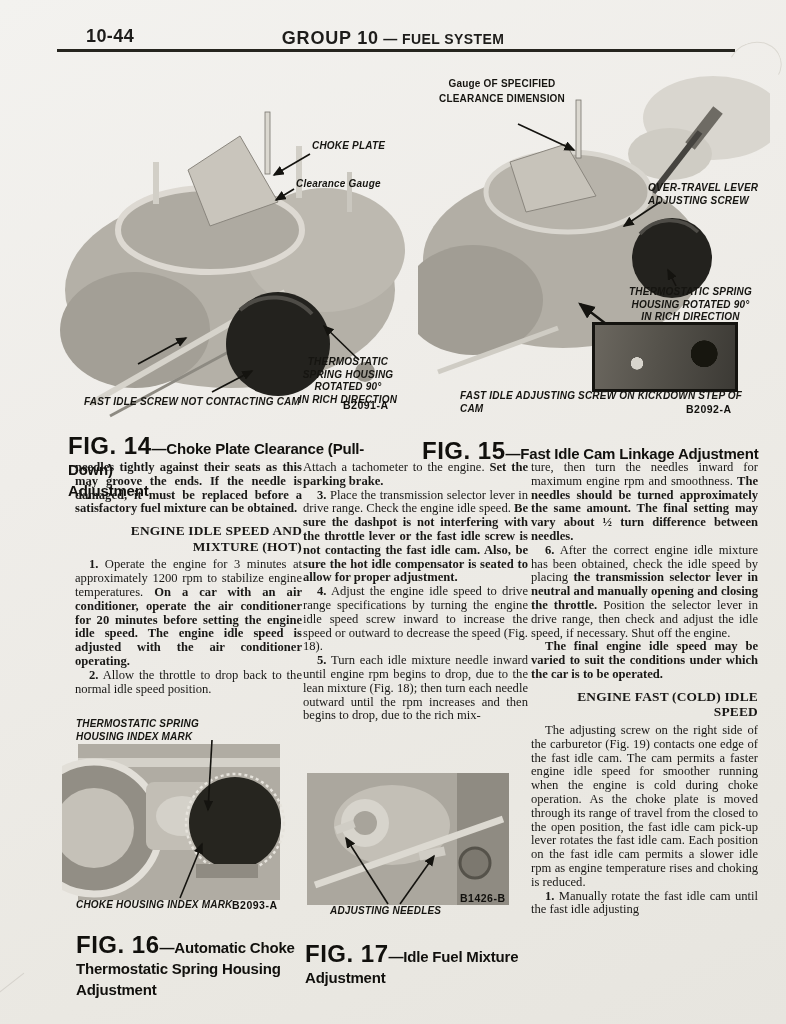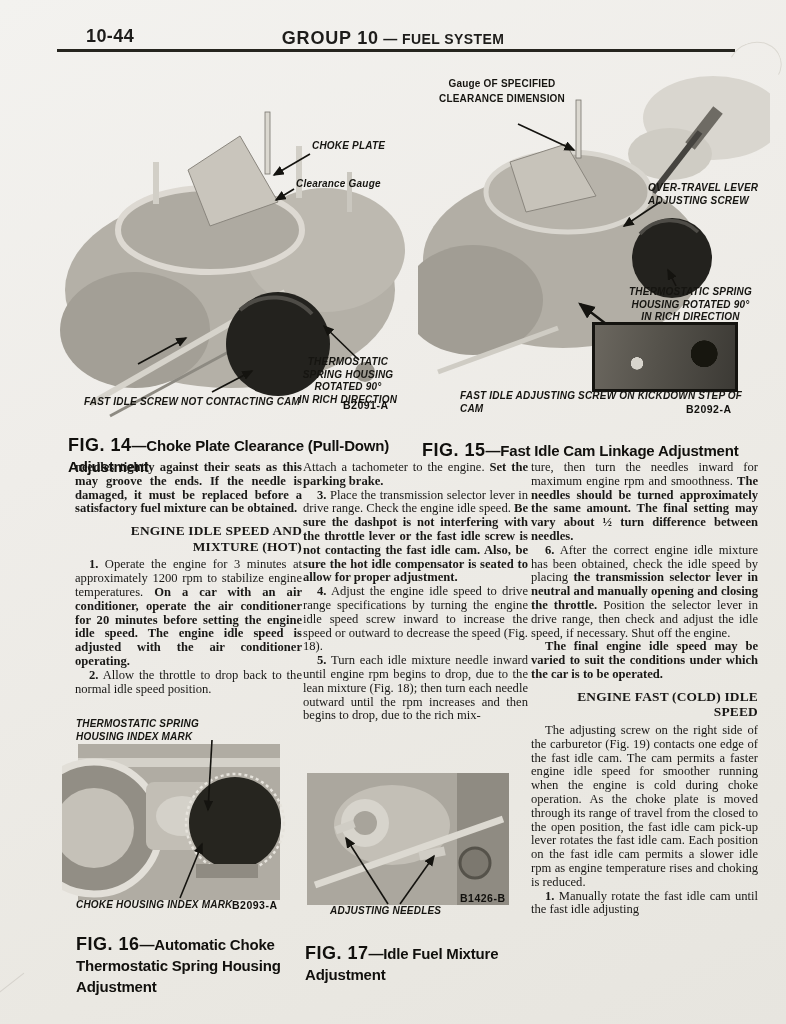--- a/index.html
+++ b/index.html
@@ -42,21 +42,21 @@
   }
   .code{
     position:absolute;
     font-family:"Liberation Sans",sans-serif;font-size:10.5px;font-weight:bold;letter-spacing:.5px;color:#11100d;
   }
   .caption{
     position:absolute;
     font-family:"Liberation Sans",sans-serif;font-weight:bold;
     font-size:15px;line-height:21px;letter-spacing:-.2px;white-space:pre-line;color:#11100d;
   }
-  .fig-no{font-size:18px;letter-spacing:.5px;text-align:center;}
+  .fig-no{font-size:24px;letter-spacing:.5px;text-align:center;}
   .figbox{position:absolute;}
   .figbox svg{position:absolute;left:0;top:0;}
   .inset{
     position:absolute;border:3px solid #14130f;
     background:
       radial-gradient(circle 22px at 78% 45%, #17160f 0 60%, transparent 62%),
       radial-gradient(circle 10px at 30% 60%, #d8d5cd 0 60%, transparent 64%),
       linear-gradient(100deg,#6b675f 0%,#55524b 45%,#3c3a35 100%);
   }
   

